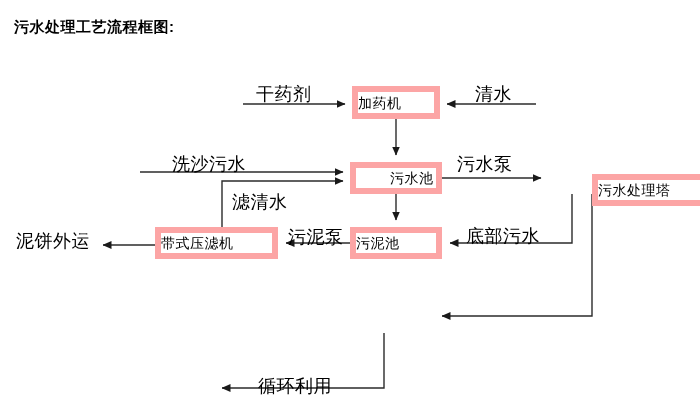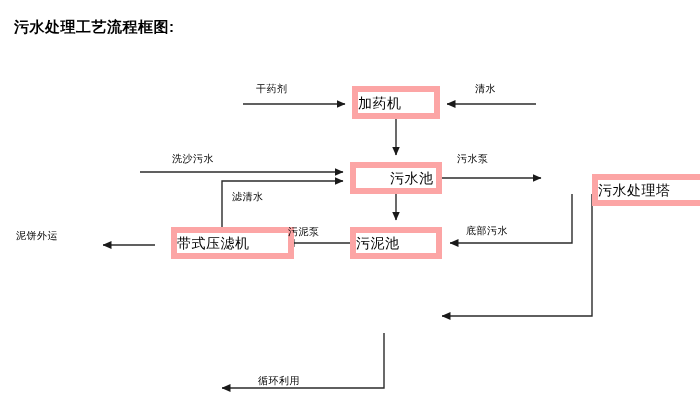--- a/index.html
+++ b/index.html
@@ -46,21 +46,21 @@
     display: flex;
     align-items: center;
     justify-content: flex-start;
     font-size: 14px;
     line-height: 1;
     white-space: nowrap;
     letter-spacing: 0.5px;
   }
   .edge-label {
     position: absolute;
-    font-size: 10px;
+    font-size: 18px;
     white-space: nowrap;
     letter-spacing: 0.5px;
     background: transparent;
   }
 </style>
 </head>
 <body>
 
 <div id="diagram-root">
 
@@ -109,21 +109,21 @@
 
   <div class="node" style="left:352px; top:86px; width:88px; height:33px;">
     <span>加药机</span>
   </div>
   <div class="node" style="left:350px; top:162px; width:92px; height:32px;padding-left:34px;">
     <span>污水池</span>
   </div>
   <div class="node" style="left:548px; top:174px; width:133px; height:32px;margin-left:44px;">
     <span>污水处理塔</span>
   </div>
-  <div class="node" style="left:155px; top:227px; width:123px; height:32px;margin-left:16px;">
+  <div class="node" style="left:155px; top:227px; width:123px; height:32px;">
     <span>带式压滤机</span>
   </div>
   <div class="node" style="left:350px; top:227px; width:92px; height:32px;">
     <span>污泥池</span>
   </div>
 
   <div class="edge-label" style="left:256px; top:82px;">干药剂</div>
   <div class="edge-label" style="left:475px; top:82px;">清水</div>
   <div class="edge-label" style="left:172px; top:152px;">洗沙污水</div>
   <div class="edge-label" style="left:232px; top:190px;">滤清水</div>

